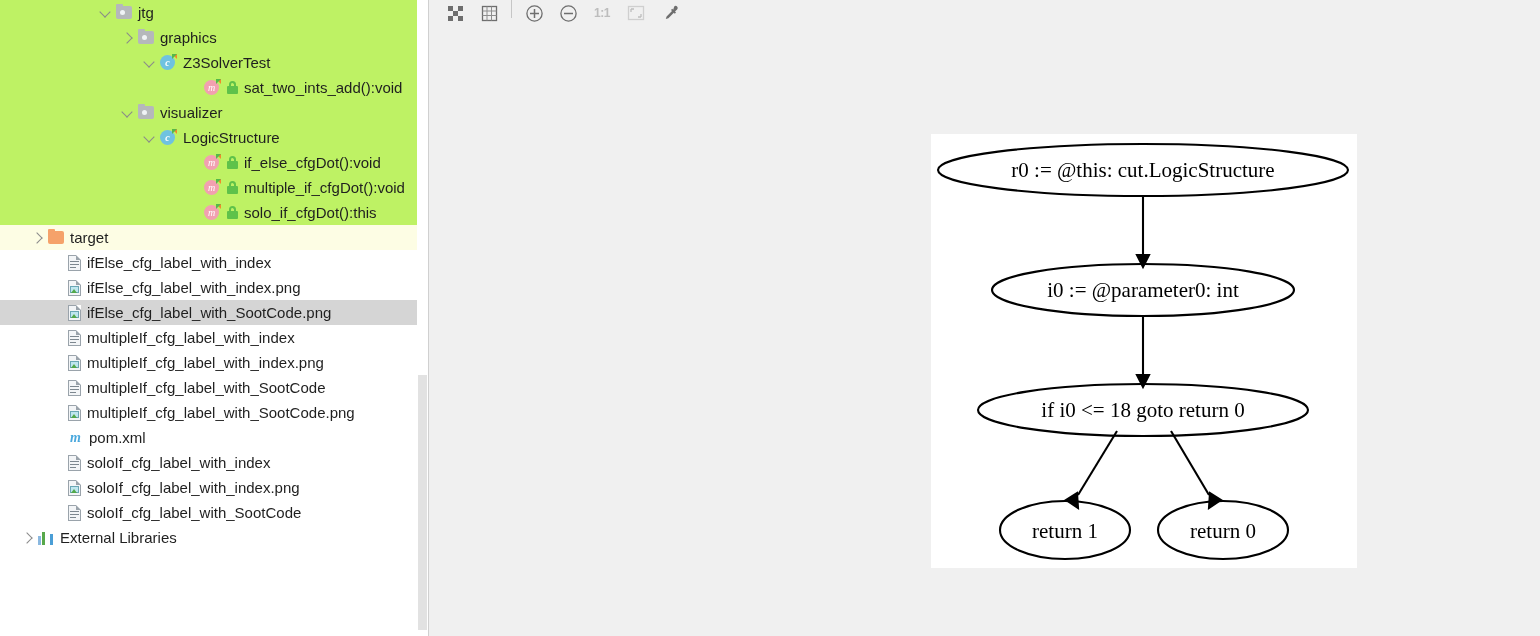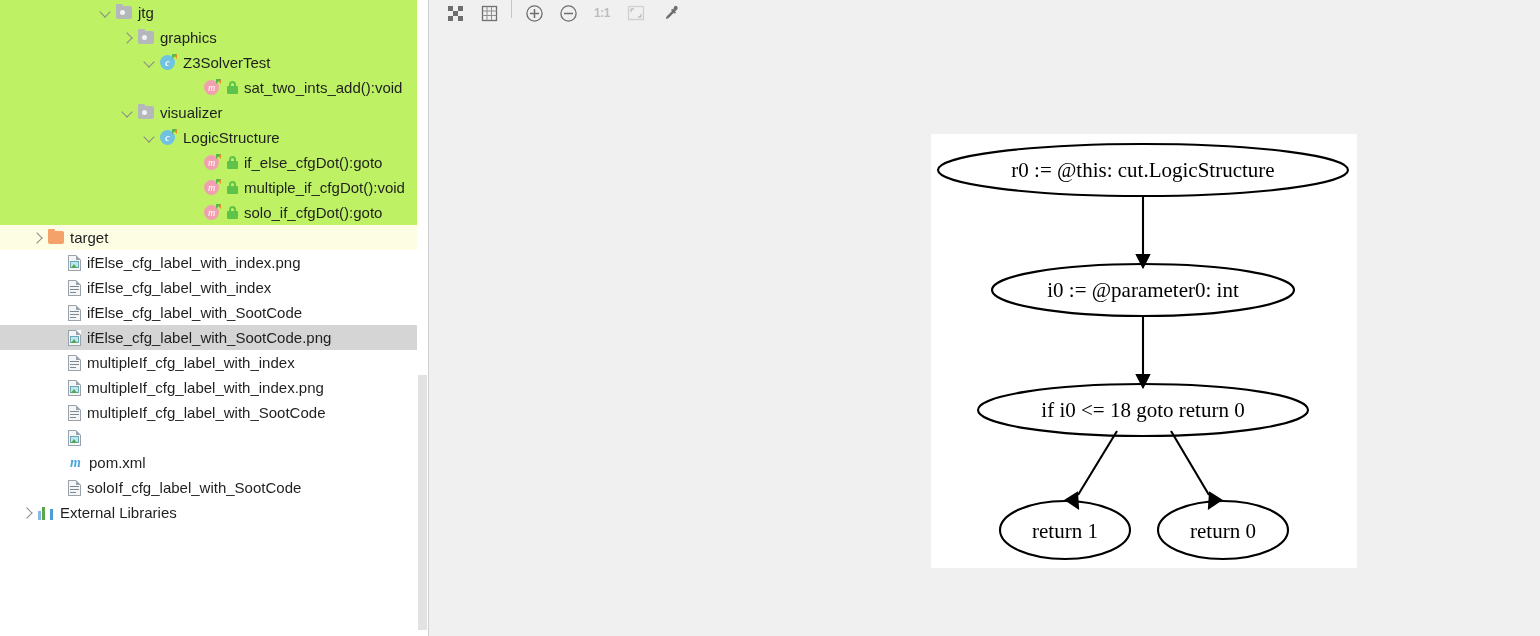--- a/index.html
+++ b/index.html
@@ -300,21 +300,21 @@
           <span class="chev none"></span>
           <span class="ico ico-method">
             <span class="circ">m</span>
             <span class="flag2"></span>
             <span class="flag"></span>
           </span>
           <span class="ico ico-lock">
             <span class="shk"></span>
             <span class="body"></span>
           </span>
-          <span class="label">if_else_cfgDot():goto</span>
+          <span class="label">if_else_cfgDot():void</span>
         </div>
         <div class="tree-row green">
           <span class="spacer" style="width: 186px;"></span>
           <span class="chev none"></span>
           <span class="ico ico-method">
             <span class="circ">m</span>
             <span class="flag2"></span>
             <span class="flag"></span>
           </span>
           <span class="ico ico-lock">
@@ -328,127 +328,139 @@
           <span class="chev none"></span>
           <span class="ico ico-method">
             <span class="circ">m</span>
             <span class="flag2"></span>
             <span class="flag"></span>
           </span>
           <span class="ico ico-lock">
             <span class="shk"></span>
             <span class="body"></span>
           </span>
-          <span class="label">solo_if_cfgDot():goto</span>
+          <span class="label">solo_if_cfgDot():this</span>
         </div>
         <div class="tree-row yellow">
           <span class="spacer" style="width: 30px;"></span>
           <span class="chev right"></span>
           <span class="ico ico-folder orange">
             <span class="tab"></span>
             <span class="bk"></span>
           </span>
           <span class="label">target</span>
         </div>
         <div class="tree-row ">
           <span class="spacer" style="width: 50px;"></span>
           <span class="chev none"></span>
-          <span class="ico ico-img">
-            <span class="pg"></span>
-            <span class="corner"></span>
-            <span class="pic"></span>
-            <span class="hill"></span>
-          </span>
-          <span class="label">ifElse_cfg_label_with_index.png</span>
-        </div>
-        <div class="tree-row ">
-          <span class="spacer" style="width: 50px;"></span>
-          <span class="chev none"></span>
           <span class="ico ico-file">
             <span class="pg"></span>
             <span class="corner"></span>
             <span class="l l1"></span>
             <span class="l l2"></span>
             <span class="l l3"></span>
           </span>
           <span class="label">ifElse_cfg_label_with_index</span>
         </div>
         <div class="tree-row ">
           <span class="spacer" style="width: 50px;"></span>
           <span class="chev none"></span>
+          <span class="ico ico-img">
+            <span class="pg"></span>
+            <span class="corner"></span>
+            <span class="pic"></span>
+            <span class="hill"></span>
+          </span>
+          <span class="label">ifElse_cfg_label_with_index.png</span>
+        </div>
+        <div class="tree-row selected">
+          <span class="spacer" style="width: 50px;"></span>
+          <span class="chev none"></span>
+          <span class="ico ico-img">
+            <span class="pg"></span>
+            <span class="corner"></span>
+            <span class="pic"></span>
+            <span class="hill"></span>
+          </span>
+          <span class="label">ifElse_cfg_label_with_SootCode.png</span>
+        </div>
+        <div class="tree-row ">
+          <span class="spacer" style="width: 50px;"></span>
+          <span class="chev none"></span>
           <span class="ico ico-file">
             <span class="pg"></span>
             <span class="corner"></span>
             <span class="l l1"></span>
             <span class="l l2"></span>
             <span class="l l3"></span>
           </span>
-          <span class="label">ifElse_cfg_label_with_SootCode</span>
-        </div>
-        <div class="tree-row selected">
+          <span class="label">multipleIf_cfg_label_with_index</span>
+        </div>
+        <div class="tree-row ">
           <span class="spacer" style="width: 50px;"></span>
           <span class="chev none"></span>
           <span class="ico ico-img">
             <span class="pg"></span>
             <span class="corner"></span>
             <span class="pic"></span>
             <span class="hill"></span>
           </span>
-          <span class="label">ifElse_cfg_label_with_SootCode.png</span>
+          <span class="label">multipleIf_cfg_label_with_index.png</span>
         </div>
         <div class="tree-row ">
           <span class="spacer" style="width: 50px;"></span>
           <span class="chev none"></span>
           <span class="ico ico-file">
             <span class="pg"></span>
             <span class="corner"></span>
             <span class="l l1"></span>
             <span class="l l2"></span>
             <span class="l l3"></span>
           </span>
-          <span class="label">multipleIf_cfg_label_with_index</span>
+          <span class="label">multipleIf_cfg_label_with_SootCode</span>
         </div>
         <div class="tree-row ">
           <span class="spacer" style="width: 50px;"></span>
           <span class="chev none"></span>
           <span class="ico ico-img">
             <span class="pg"></span>
             <span class="corner"></span>
             <span class="pic"></span>
             <span class="hill"></span>
           </span>
-          <span class="label">multipleIf_cfg_label_with_index.png</span>
+          <span class="label">multipleIf_cfg_label_with_SootCode.png</span>
+        </div>
+        <div class="tree-row ">
+          <span class="spacer" style="width: 50px;"></span>
+          <span class="chev none"></span>
+          <span class="ico ico-xml">m</span>
+          <span class="label">pom.xml</span>
         </div>
         <div class="tree-row ">
           <span class="spacer" style="width: 50px;"></span>
           <span class="chev none"></span>
           <span class="ico ico-file">
             <span class="pg"></span>
             <span class="corner"></span>
             <span class="l l1"></span>
             <span class="l l2"></span>
             <span class="l l3"></span>
           </span>
-          <span class="label">multipleIf_cfg_label_with_SootCode</span>
+          <span class="label">soloIf_cfg_label_with_index</span>
         </div>
         <div class="tree-row ">
           <span class="spacer" style="width: 50px;"></span>
           <span class="chev none"></span>
           <span class="ico ico-img">
             <span class="pg"></span>
             <span class="corner"></span>
             <span class="pic"></span>
             <span class="hill"></span>
           </span>
-        </div>
-        <div class="tree-row ">
-          <span class="spacer" style="width: 50px;"></span>
-          <span class="chev none"></span>
-          <span class="ico ico-xml">m</span>
-          <span class="label">pom.xml</span>
+          <span class="label">soloIf_cfg_label_with_index.png</span>
         </div>
         <div class="tree-row ">
           <span class="spacer" style="width: 50px;"></span>
           <span class="chev none"></span>
           <span class="ico ico-file">
             <span class="pg"></span>
             <span class="corner"></span>
             <span class="l l1"></span>
             <span class="l l2"></span>
             <span class="l l3"></span>

